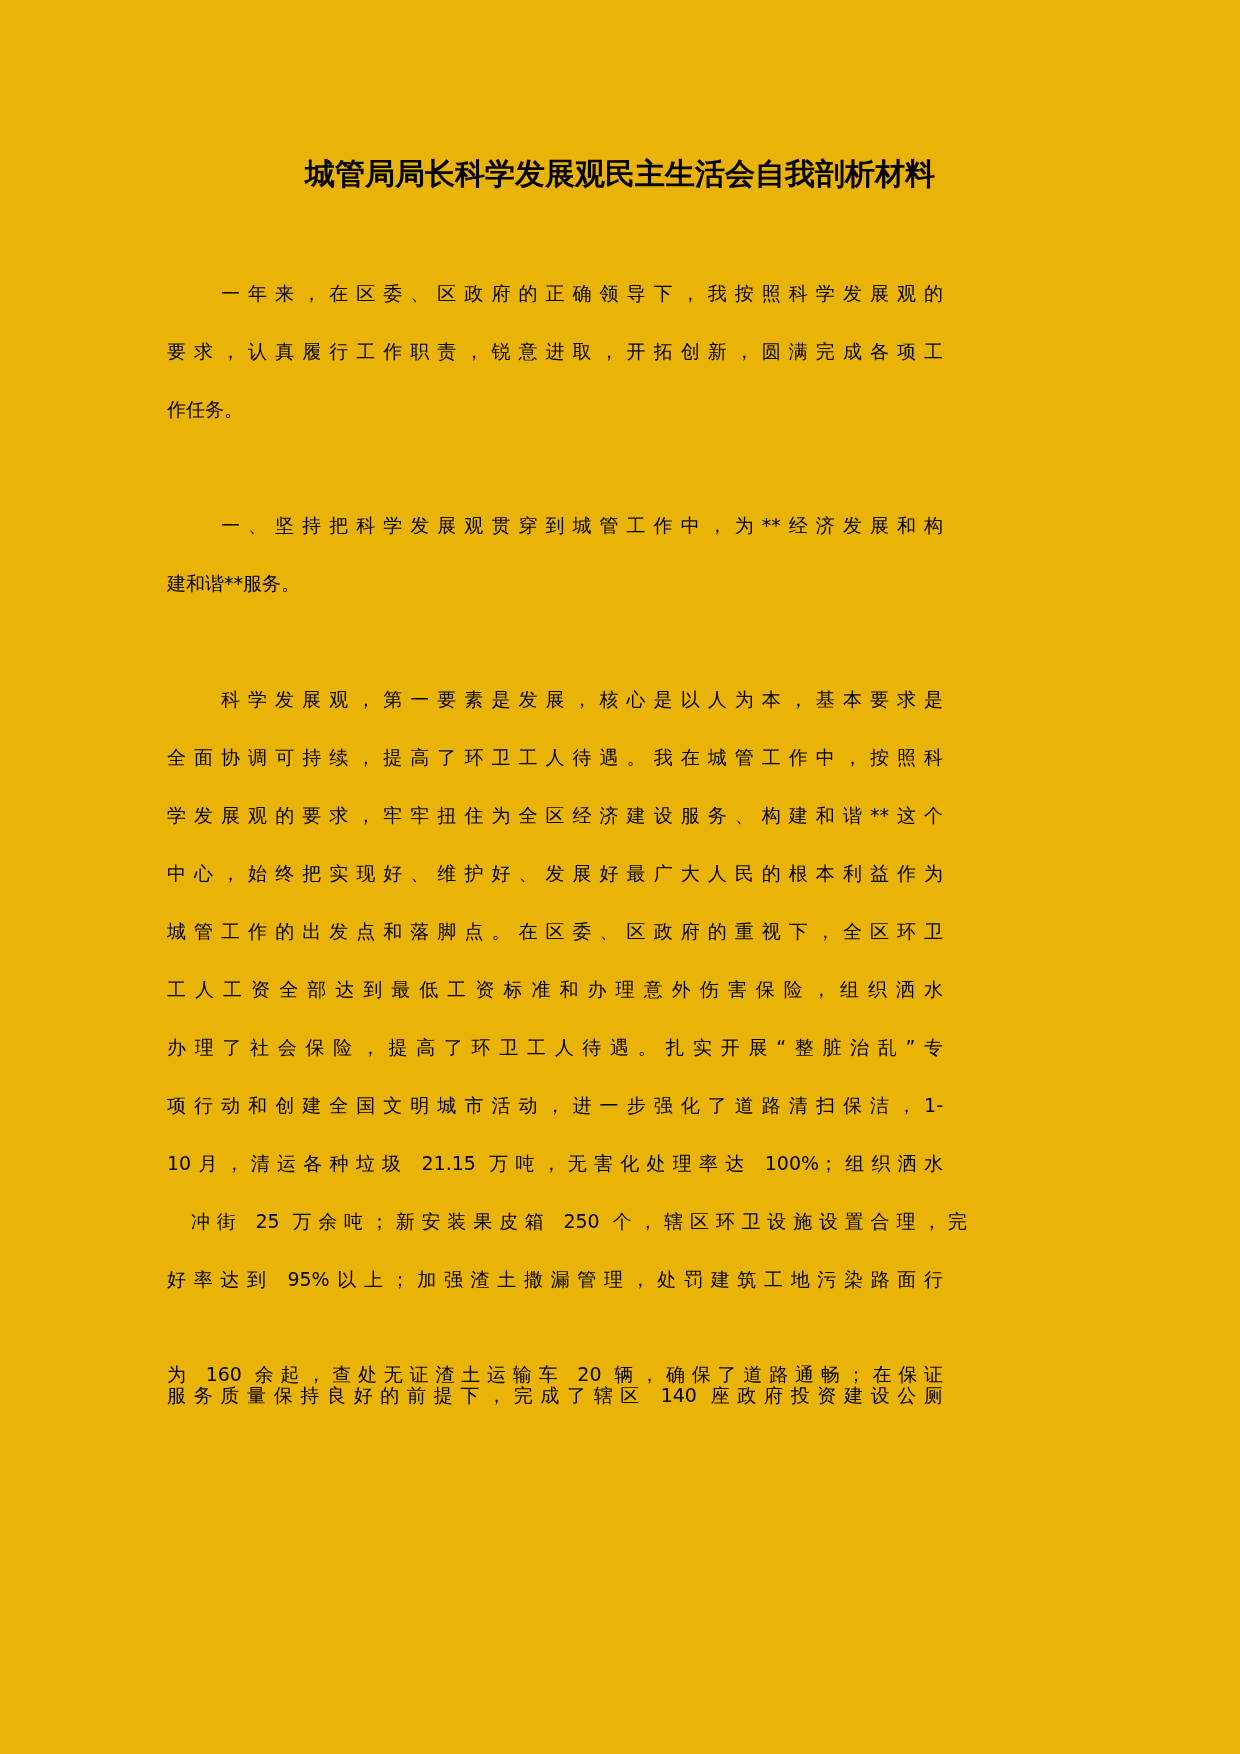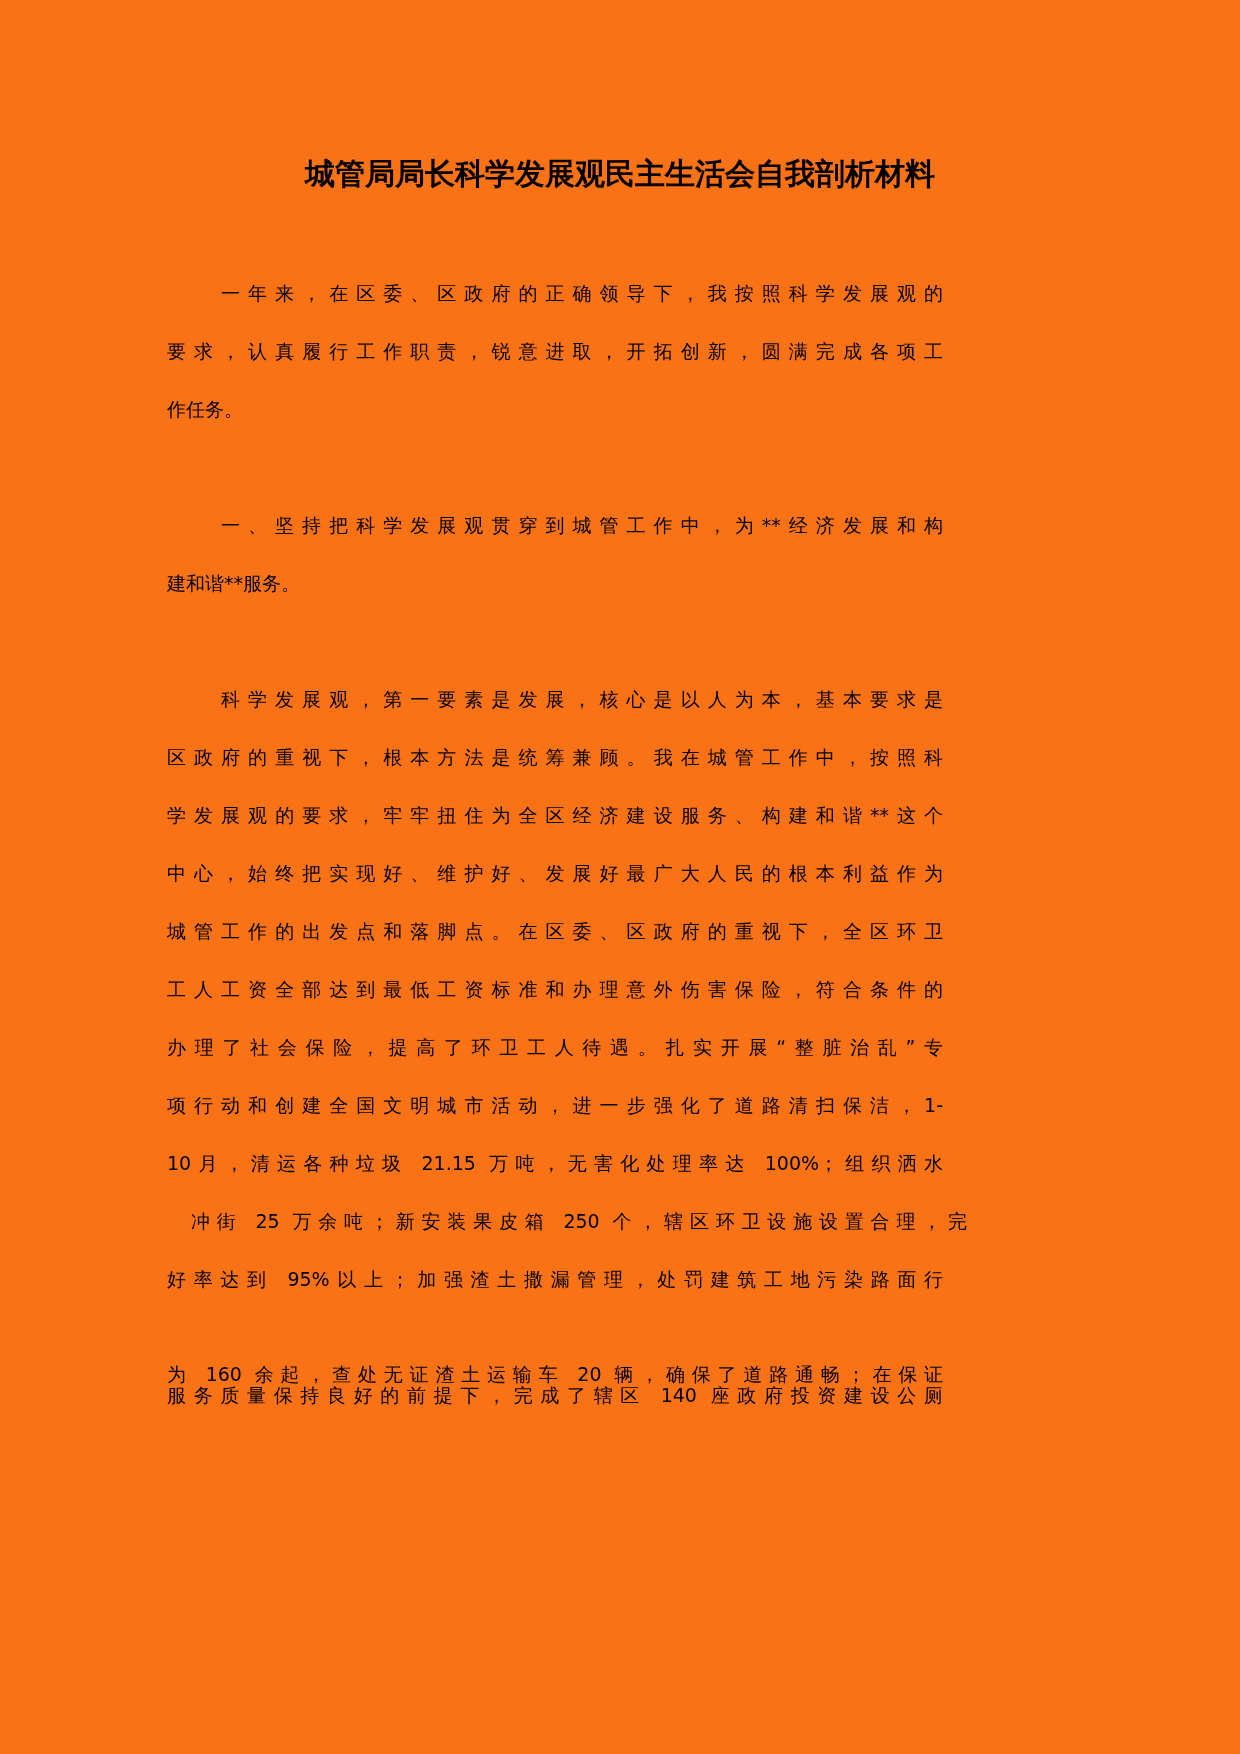--- a/index.html
+++ b/index.html
@@ -14,21 +14,21 @@
       overflow: hidden;
       font-family: "DejaVu Sans", "Liberation Sans", sans-serif;
       color: #000000;
     }
     .page {
       position: absolute;
       left: 0;
       top: 0;
       width: 1240px;
       height: 1754px;
-      background: #f97316;
+      background: #eab308;
     }
     .title {
       position: absolute;
       left: 0;
       width: 1240px;
       top: 154px;
       text-align: center;
       font-size: 30px;
       font-weight: bold;
       line-height: 40px;
@@ -69,25 +69,25 @@
   <div class="body">
 
     <div class="line indent" style="top:273px;">一年来，在区委、区政府的正确领导下，我按照科学发展观的</div>
     <div class="line" style="top:331px;">要求，认真履行工作职责，锐意进取，开拓创新，圆满完成各项工</div>
     <div class="line last" style="top:389px;">作任务。</div>
 
     <div class="line indent" style="top:505px;">一、坚持把科学发展观贯穿到城管工作中，为**经济发展和构</div>
     <div class="line last" style="top:563px;">建和谐**服务。</div>
 
     <div class="line indent" style="top:679px;">科学发展观，第一要素是发展，核心是以人为本，基本要求是</div>
-    <div class="line" style="top:737px;">区政府的重视下，根本方法是统筹兼顾。我在城管工作中，按照科</div>
+    <div class="line" style="top:737px;">全面协调可持续，提高了环卫工人待遇。我在城管工作中，按照科</div>
     <div class="line" style="top:795px;">学发展观的要求，牢牢扭住为全区经济建设服务、构建和谐**这个</div>
     <div class="line" style="top:853px;">中心，始终把实现好、维护好、发展好最广大人民的根本利益作为</div>
     <div class="line" style="top:911px;">城管工作的出发点和落脚点。在区委、区政府的重视下，全区环卫</div>
-    <div class="line" style="top:969px;">工人工资全部达到最低工资标准和办理意外伤害保险，符合条件的</div>
+    <div class="line" style="top:969px;">工人工资全部达到最低工资标准和办理意外伤害保险，组织洒水</div>
     <div class="line" style="top:1027px;">办理了社会保险，提高了环卫工人待遇。扎实开展“整脏治乱”专</div>
     <div class="line" style="top:1085px;">项行动和创建全国文明城市活动，进一步强化了道路清扫保洁，1-</div>
     <div class="line" style="top:1143px;">10月，清运各种垃圾 21.15 万吨，无害化处理率达 100%；组织洒水</div>
     <div class="line" style="top:1201px;margin-left:24px;">冲街 25 万余吨；新安装果皮箱 250 个，辖区环卫设施设置合理，完</div>
     <div class="line" style="top:1259px;">好率达到 95%以上；加强渣土撒漏管理，处罚建筑工地污染路面行</div>
     <div class="line" style="top:1317px;margin-top:37px;">为 160 余起，查处无证渣土运输车 20 辆，确保了道路通畅；在保证</div>
     <div class="line" style="top:1375px;">服务质量保持良好的前提下，完成了辖区 140 座政府投资建设公厕</div>
 
   </div>
 </div>

